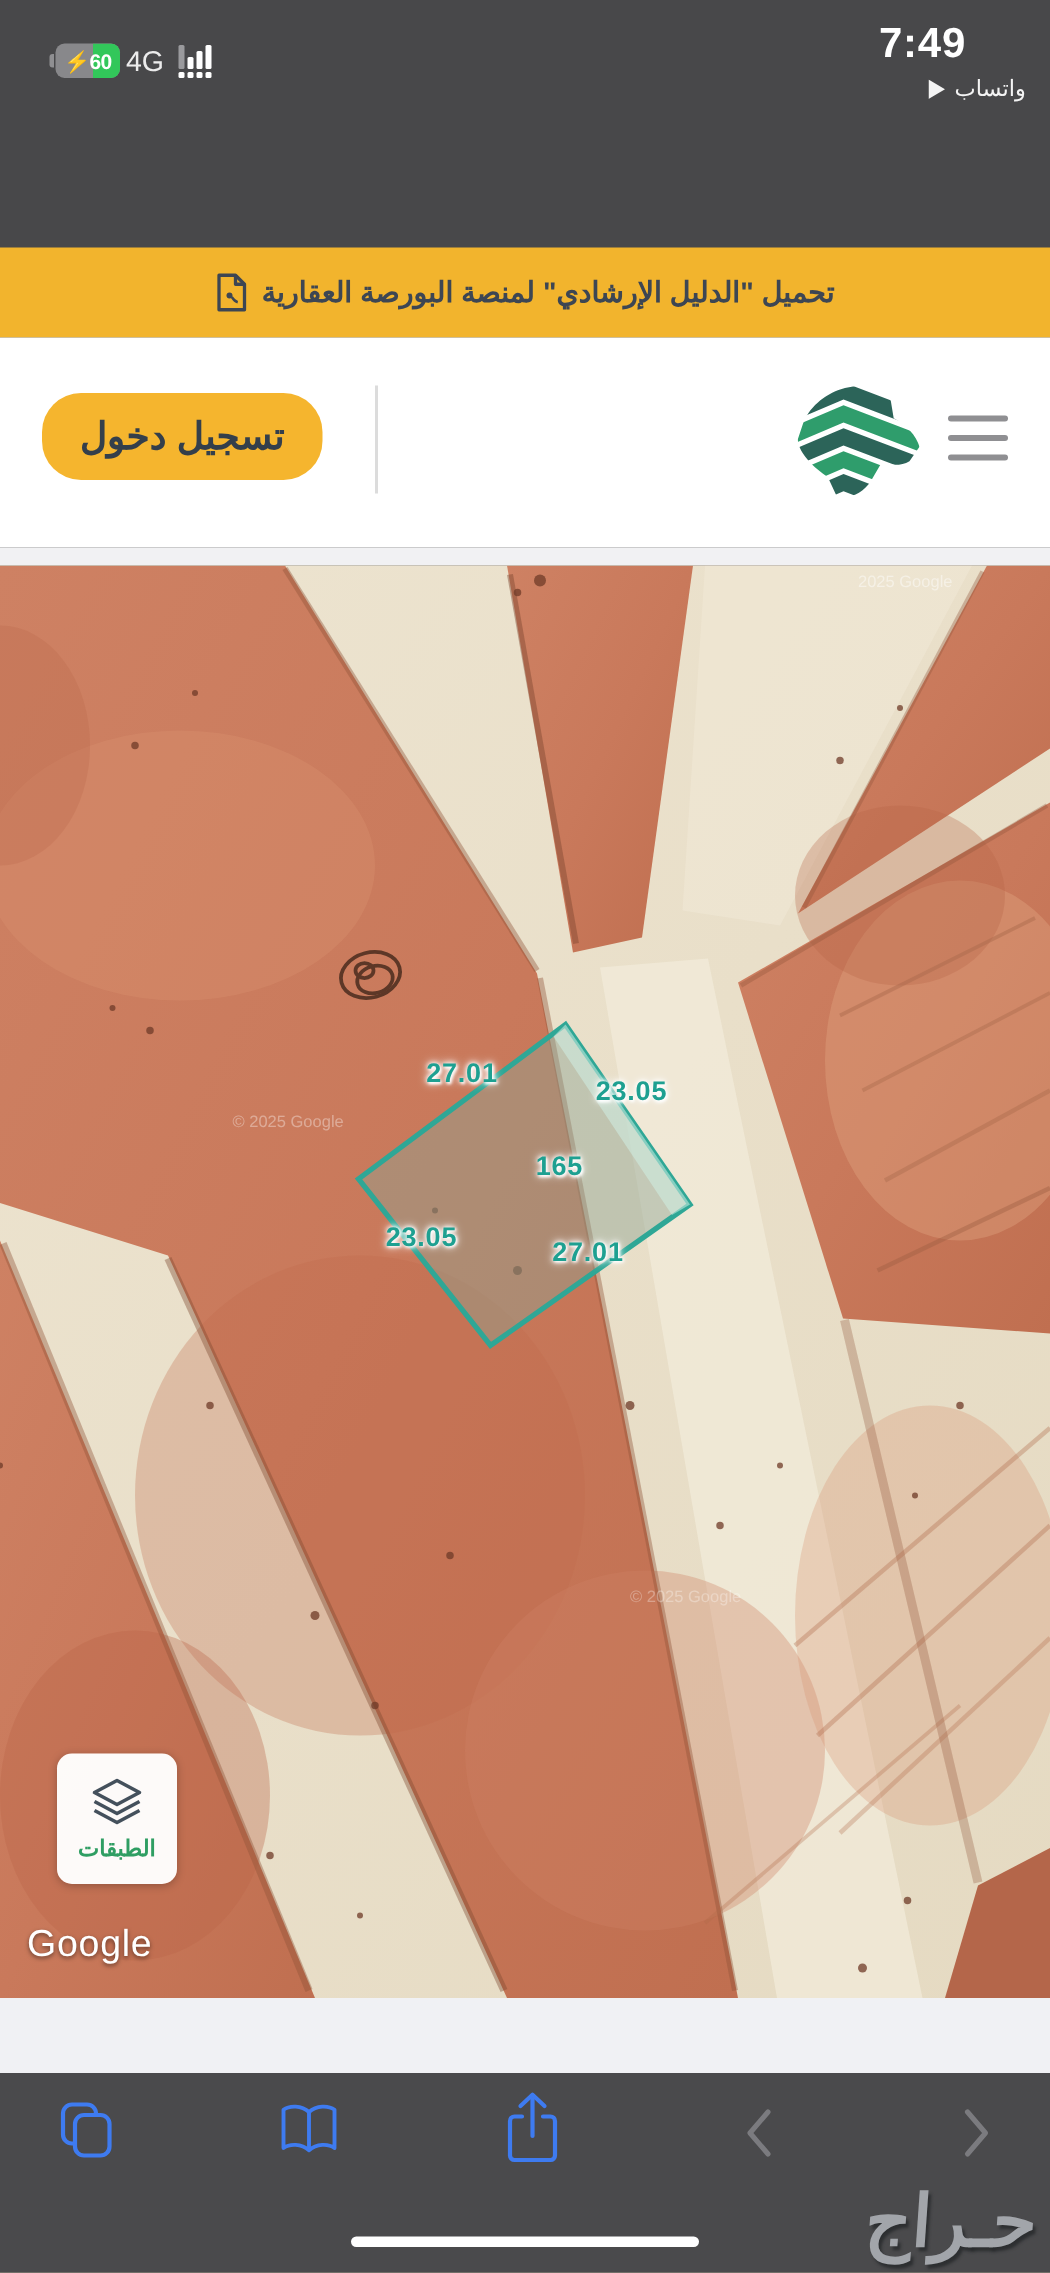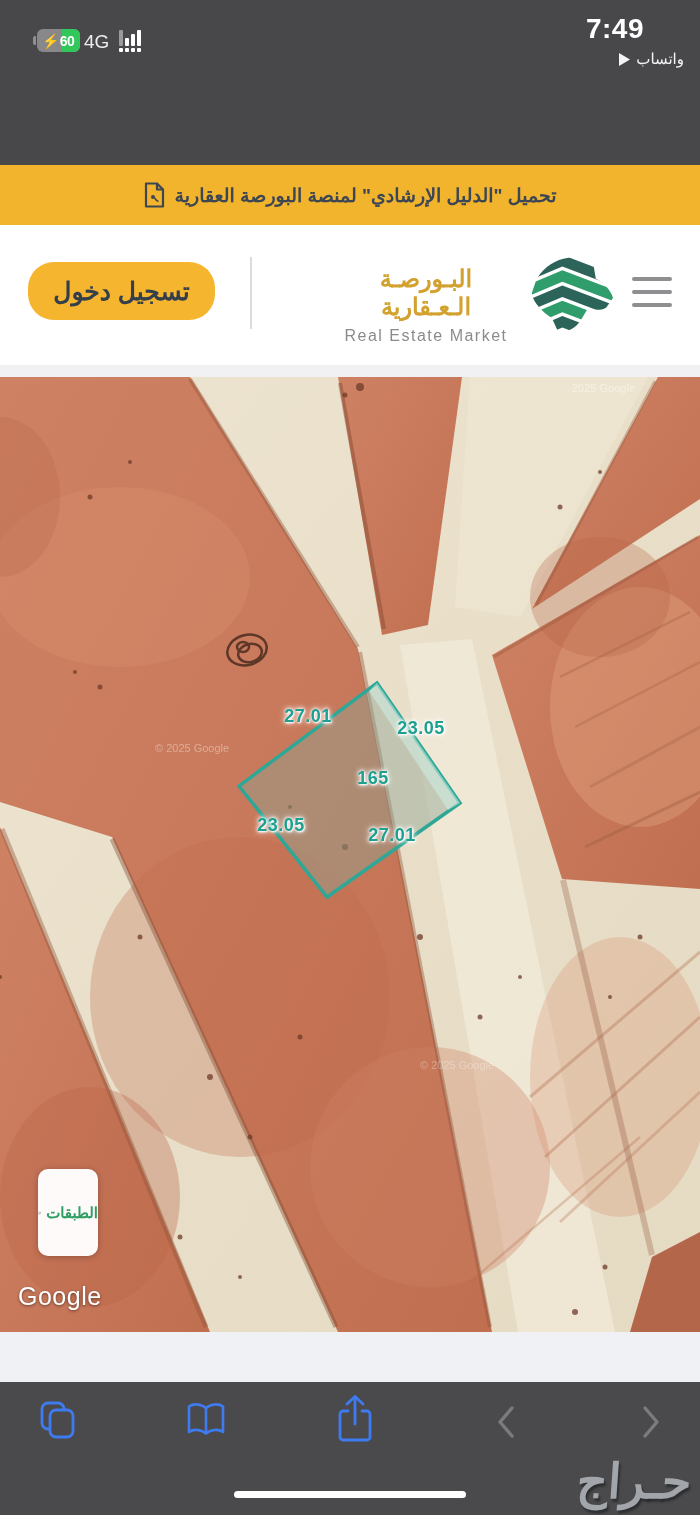--- a/index.html
+++ b/index.html
@@ -49,22 +49,22 @@
   .gap2 { position:absolute; left:0; top:1332px; width:700px; height:50px; background:#f0f1f4; }
 
   
   .map { position:absolute; left:0; top:377px; width:700px; height:955px; background:#E9DFC9; overflow:hidden; }
   .map svg.terrain { position:absolute; left:0; top:0; }
   .plot-label { position:absolute; transform:translate(-50%,-50%); color:#1EA091; font-size:18px; font-weight:bold; letter-spacing:.5px;
       text-shadow:0 0 3px #fff,0 0 5px #fff,0 0 7px rgba(255,255,255,.9),1px 1px 2px #fff; white-space:nowrap; }
   .map-wm { position:absolute; font-size:11px; color:rgba(255,255,255,.45); white-space:nowrap; }
   .google-logo { position:absolute; left:18px; top:905px; color:#ffffff; font-size:25px; font-weight:500; letter-spacing:.5px;
       text-shadow:0 1px 3px rgba(0,0,0,.5); }
-  .layers-btn { position:absolute; left:38px; top:792px; width:60px; height:87px; background:rgba(255,255,255,.97); border:none; border-radius:10px;
-      box-shadow:0 1px 6px rgba(0,0,0,.25); display:flex; align-items:center; justify-content:center; gap:5px; cursor:pointer; font-family:"Liberation Sans", sans-serif; }
+  .layers-btn { position:absolute; left:38px; top:792px; width:80px; height:87px; background:rgba(255,255,255,.97); border:none; border-radius:10px;
+      box-shadow:0 1px 6px rgba(0,0,0,.25); display:flex; flex-direction:column; align-items:center; justify-content:center; gap:5px; cursor:pointer; font-family:"Liberation Sans", sans-serif; }
   .layers-label { color:#2F9E63; font-size:15px; font-weight:bold; }
 
   
   .toolbar { position:absolute; left:0; top:1382px; width:700px; height:133px; background:#4A4A4C; }
   .tb-btn { position:absolute; background:none; border:none; cursor:pointer; }
   .home-indicator { position:absolute; left:234px; bottom:17px; width:232px; height:7px; border-radius:4px; background:#ffffff; }
   .haraj-wm { position:absolute; right:8px; bottom:6px; color:#A2A5AA; font-size:48px; font-weight:bold;
       text-shadow:2px 3px 2px rgba(40,42,45,.85); letter-spacing:-1px; transform:skewX(-4deg); }
 </style>
 </head>
@@ -111,24 +111,20 @@
       <path d="M2,1.5 h11 l6,6 v17 h-17 z" fill="none" stroke="#3D4653" stroke-width="2.2" stroke-linejoin="round"></path>
       <path d="M13,1.5 v6 h6" fill="none" stroke="#3D4653" stroke-width="2.2" stroke-linejoin="round"></path>
       <circle cx="9" cy="15" r="2" fill="#3D4653"></circle>
       <path d="M10.5,16 q2,3 4,3.5" fill="none" stroke="#3D4653" stroke-width="1.6"></path>
     </svg>
   </div>
 
   <div class="header">
     <button class="login-btn">تسجيل دخول</button>
     <div class="hdr-divider"></div>
-    <div class="brand-text">
-      <div class="brand-ar" dir="rtl">البـورصـة الـعـقارية</div>
-      <div class="brand-en">Real Estate Market</div>
-    </div>
     <div class="brand-mark">
       <svg width="96" height="86" viewBox="0 0 100 90">
         <defs>
           <clipPath id="saudiClip">
             <path d="M14,30 C19,18 31,9 43,6 L59,3 C67,2 73,7 75,15 L77,27 C85,31 93,39 95,47 L88,57 C82,61 74,59 68,59 L61,71 C55,80 45,84 37,81 L31,68 C22,62 11,52 10,42 Z"></path>
           </clipPath>
         </defs>
         <g clip-path="url(#saudiClip)">
           <rect x="0" y="0" width="100" height="90" fill="#ffffff"></rect>
           <path d="M-5,22 L42,2 L105,26 L105,38 L42,14 L-5,34 Z" fill="#2C6459"></path>

